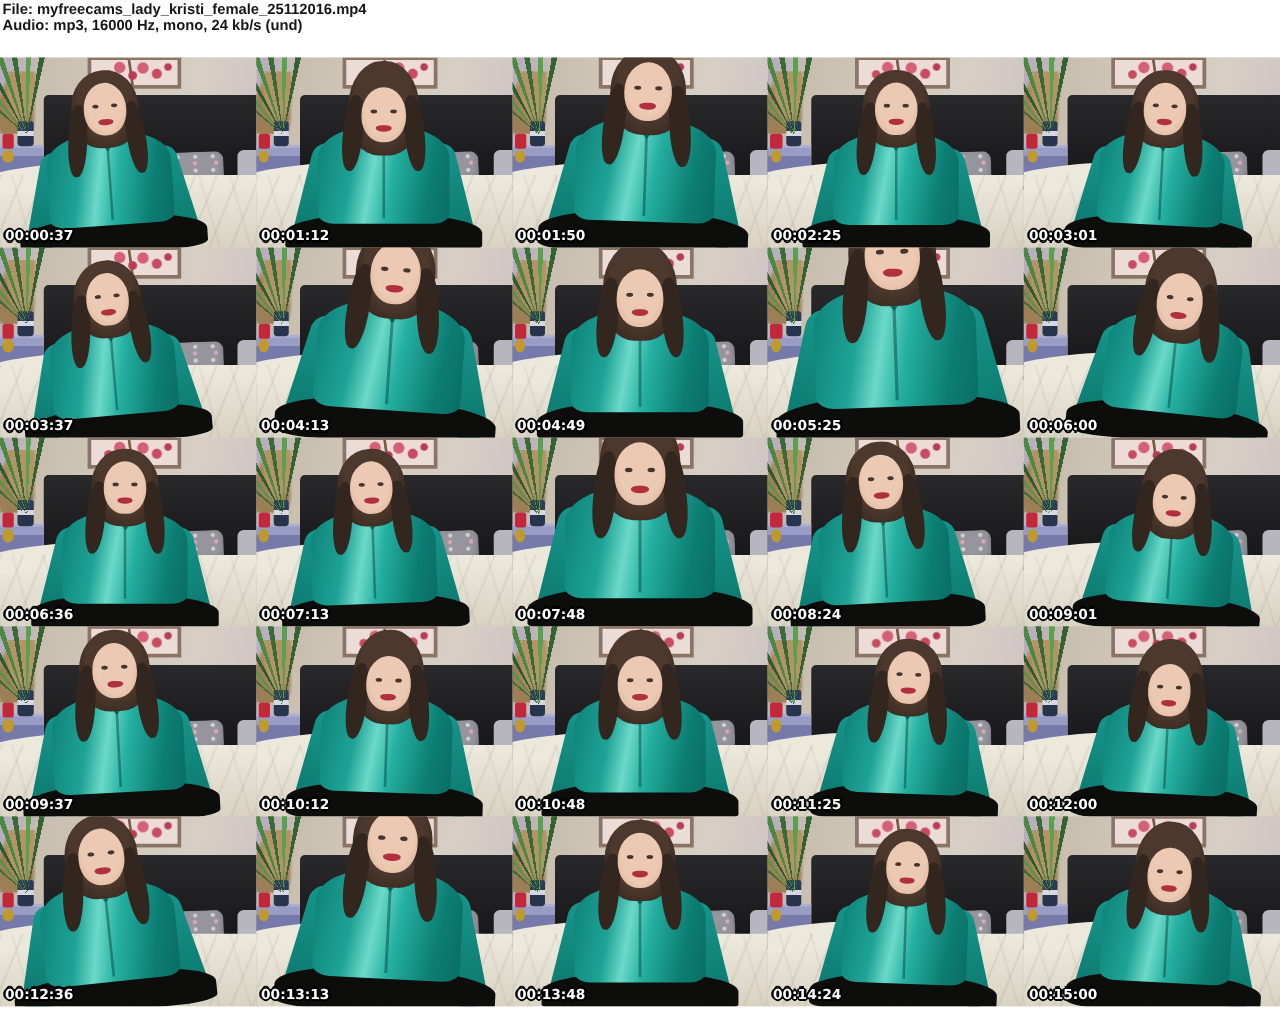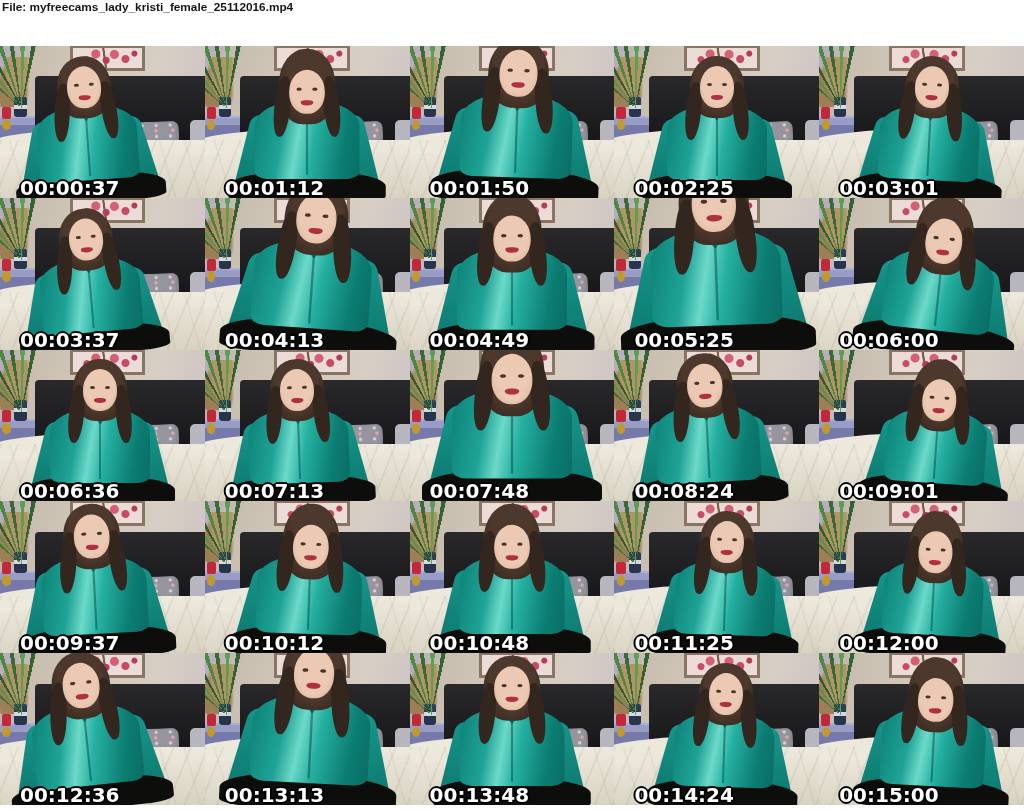--- a/index.html
+++ b/index.html
@@ -113,31 +113,32 @@
           background:rgba(0,60,55,.45); }
   .arm { position:absolute; top:64px; width:24px; height:80px;
           background:linear-gradient(#17968b, #0c776d); border-radius:12px; }
   .arm.l { left:18px;  transform:rotate(14deg); }
   .arm.r { right:18px; transform:rotate(-14deg); }
   .skirt { position:absolute; left:5px; bottom:0; width:150px; height:30px;
           background:#0d0d0c; border-radius:50% 50% 18% 18%; }
   .person.down .hair { height:72px; }
   .person.down .face { top:22px; }
 
-  .timestamp { position:absolute; left:20px; bottom:0; z-index:9;
-          font-family:"DejaVu Sans", sans-serif; font-weight:bold; font-size:20px;
+  .timestamp { position:absolute; left:4px; bottom:0; z-index:9;
+          font-family:"DejaVu Sans", sans-serif; font-weight:bold; font-size:11px;
           line-height:19px; color:var(--timestamp,#ffffff);
           text-shadow:-2px 0 0 #000, 2px 0 0 #000, 0 -2px 0 #000, 0 2px 0 #000,
                       -1px -1px 0 #000, 1px -1px 0 #000, -1px 1px 0 #000, 1px 1px 0 #000; }
 </style>
 </head>
 <body>
 
 <div class="header">
   <div class="line">File: myfreecams_lady_kristi_female_25112016.mp4</div>
+  <div class="line">Audio: mp3, 16000 Hz, mono, 24 kb/s (und)</div>
 </div>
 
 <div class="grid" id="thumb-grid">
     <div class="thumb">
     <div class="wall"></div>
     <div class="picture-frame"></div>
     <div class="statue"></div>
     <div class="headboard"></div>
     <div class="pillow-dark"></div>
     <div class="pillow-main"></div>

